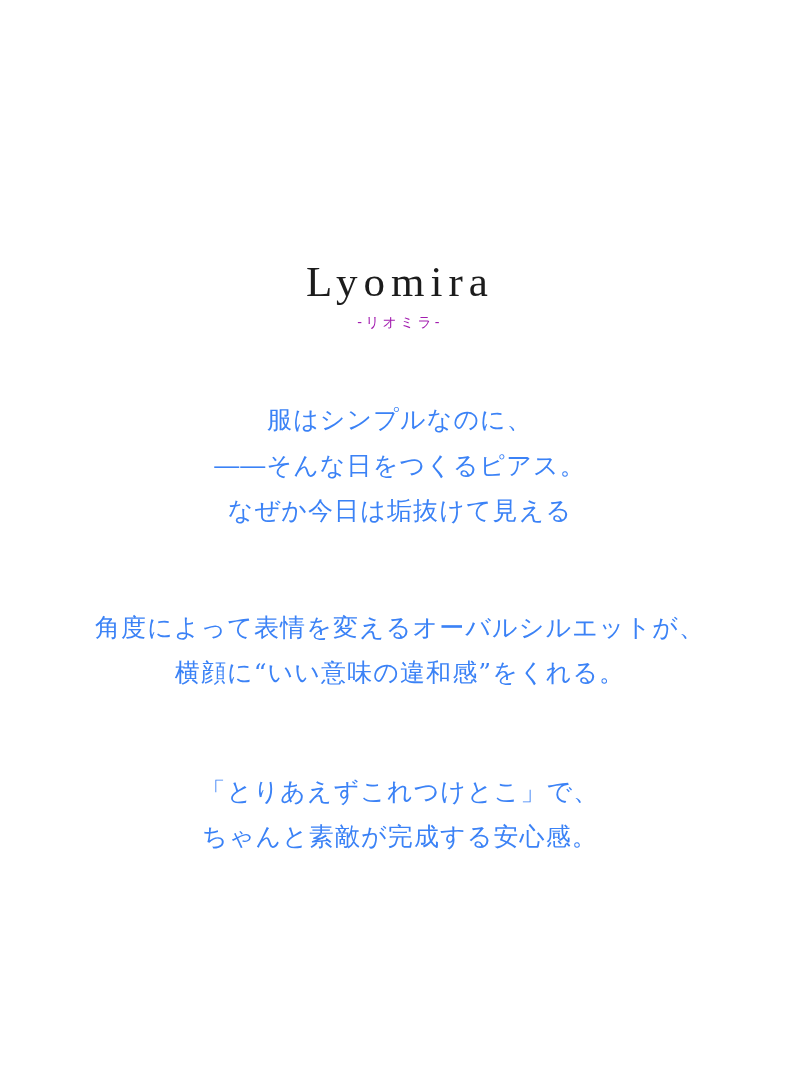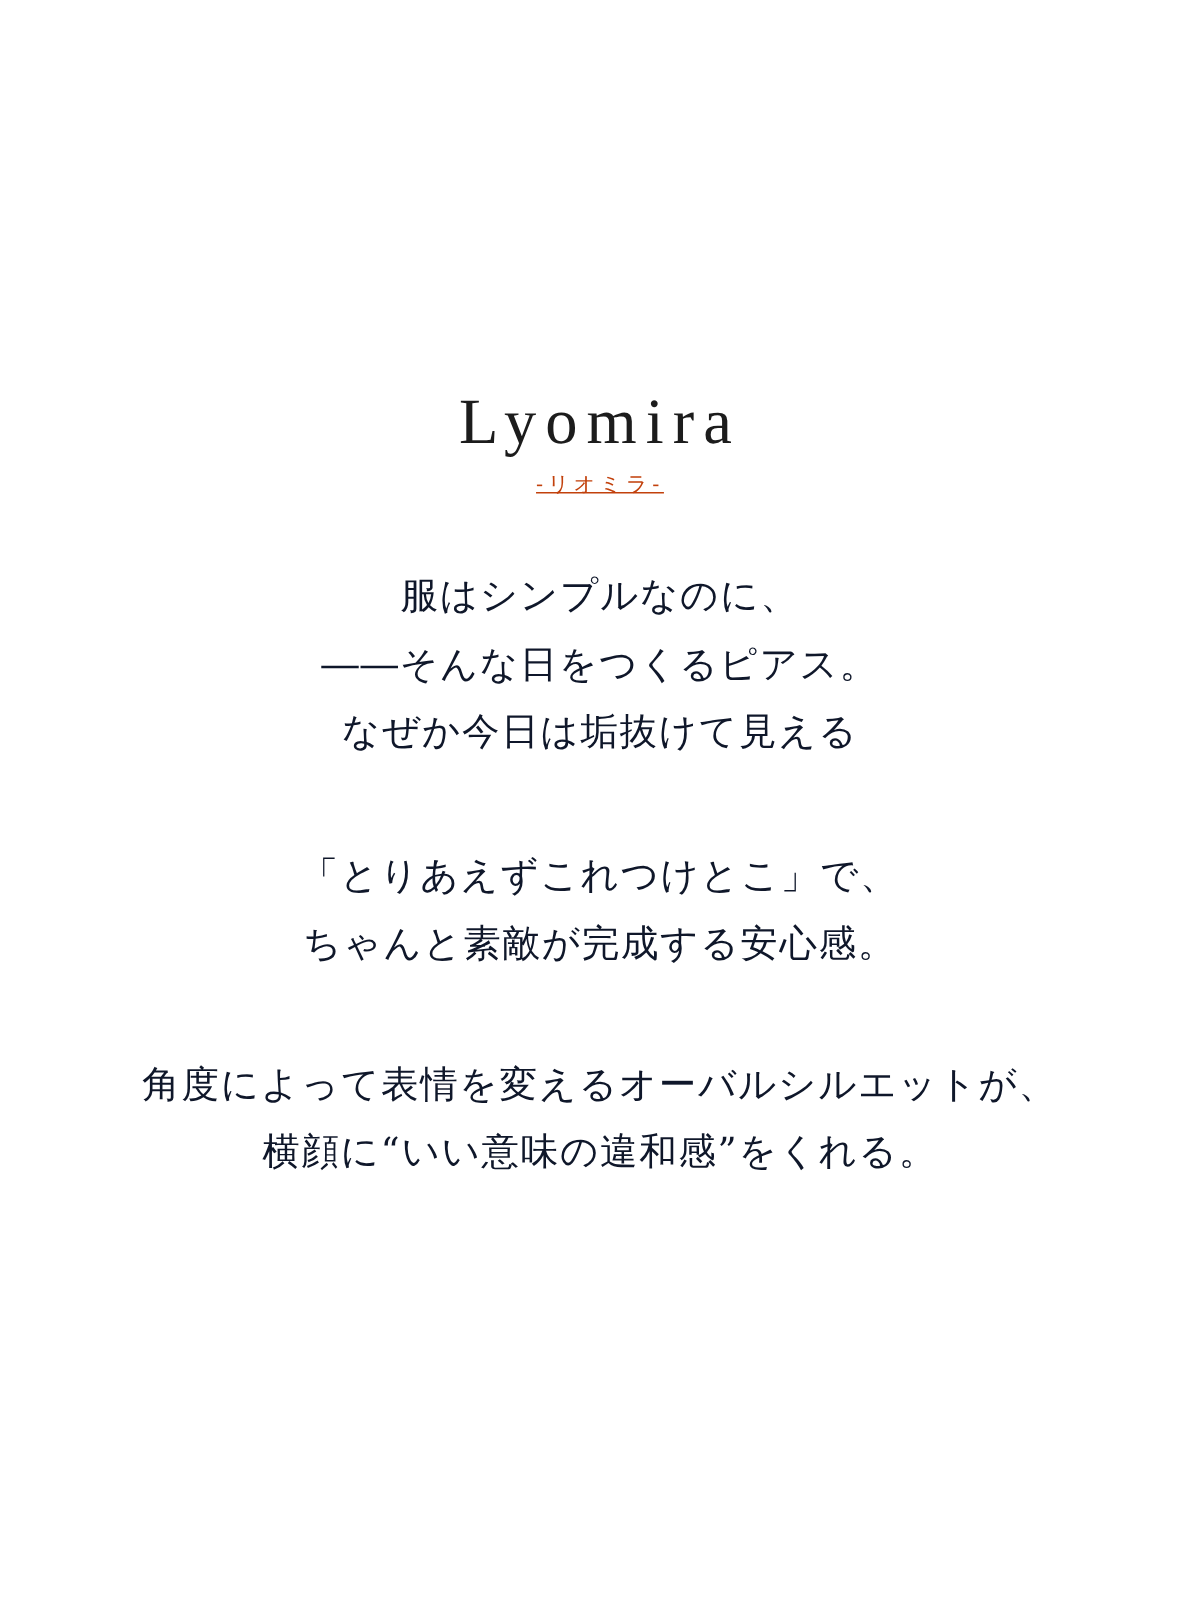--- a/index.html
+++ b/index.html
@@ -16,20 +16,21 @@
   }
 
   .page {
     position: relative;
     width: 800px;
     height: 1067px;
     box-sizing: border-box;
     display: flex;
     flex-direction: column;
     align-items: center;
+    gap: 23px;
   }
 
   
   .brand-block {
     margin-top: 258px;
     text-align: center;
   }
 
   .brand-name {
     font-family: "Liberation Serif", "DejaVu Serif", serif;
@@ -39,33 +40,32 @@
     font-weight: 400;
     color: #1c1c1c;
     white-space: nowrap;
   }
 
   .brand-reading {
     margin-top: 9px;
     font-family: "DejaVu Serif", "Liberation Serif", serif;
     font-size: 14px;
     letter-spacing: 0.22em;
-    color: #c2410c;
+    color: #a21caf;
     white-space: nowrap;
-    text-decoration: underline;
   }
 
   
   .copy {
     text-align: center;
     font-family: "DejaVu Serif", "Liberation Serif", serif;
     font-size: 25px;
     line-height: 1.82;
     letter-spacing: 0.045em;
-    color: #0f172a;
+    color: #3b82f6;
     white-space: nowrap;
   }
 
   .copy-block-1 { margin-top: 42px; }
   .copy-block-2 { margin-top: 48px; }
   .copy-block-3 { margin-top: 50px; }
 
   .copy .line { display: block; }
 </style>
 </head>
@@ -77,23 +77,23 @@
     <div class="brand-name">Lyomira</div>
     <div class="brand-reading">-リオミラ-</div>
   </div>
 
   <div class="copy copy-block-1">
     <span class="line">服はシンプルなのに、</span>
     <span class="line">――そんな日をつくるピアス。</span>
     <span class="line">なぜか今日は垢抜けて見える</span>
   </div>
 
+  <div class="copy copy-block-2">
+    <span class="line">角度によって表情を変えるオーバルシルエットが、</span>
+    <span class="line">横顔に“いい意味の違和感”をくれる。</span>
+  </div>
+
   <div class="copy copy-block-3">
     <span class="line">「とりあえずこれつけとこ」で、</span>
     <span class="line">ちゃんと素敵が完成する安心感。</span>
   </div>
 
-  <div class="copy copy-block-2">
-    <span class="line">角度によって表情を変えるオーバルシルエットが、</span>
-    <span class="line">横顔に“いい意味の違和感”をくれる。</span>
-  </div>
-
 </div>
 
 </body></html>

